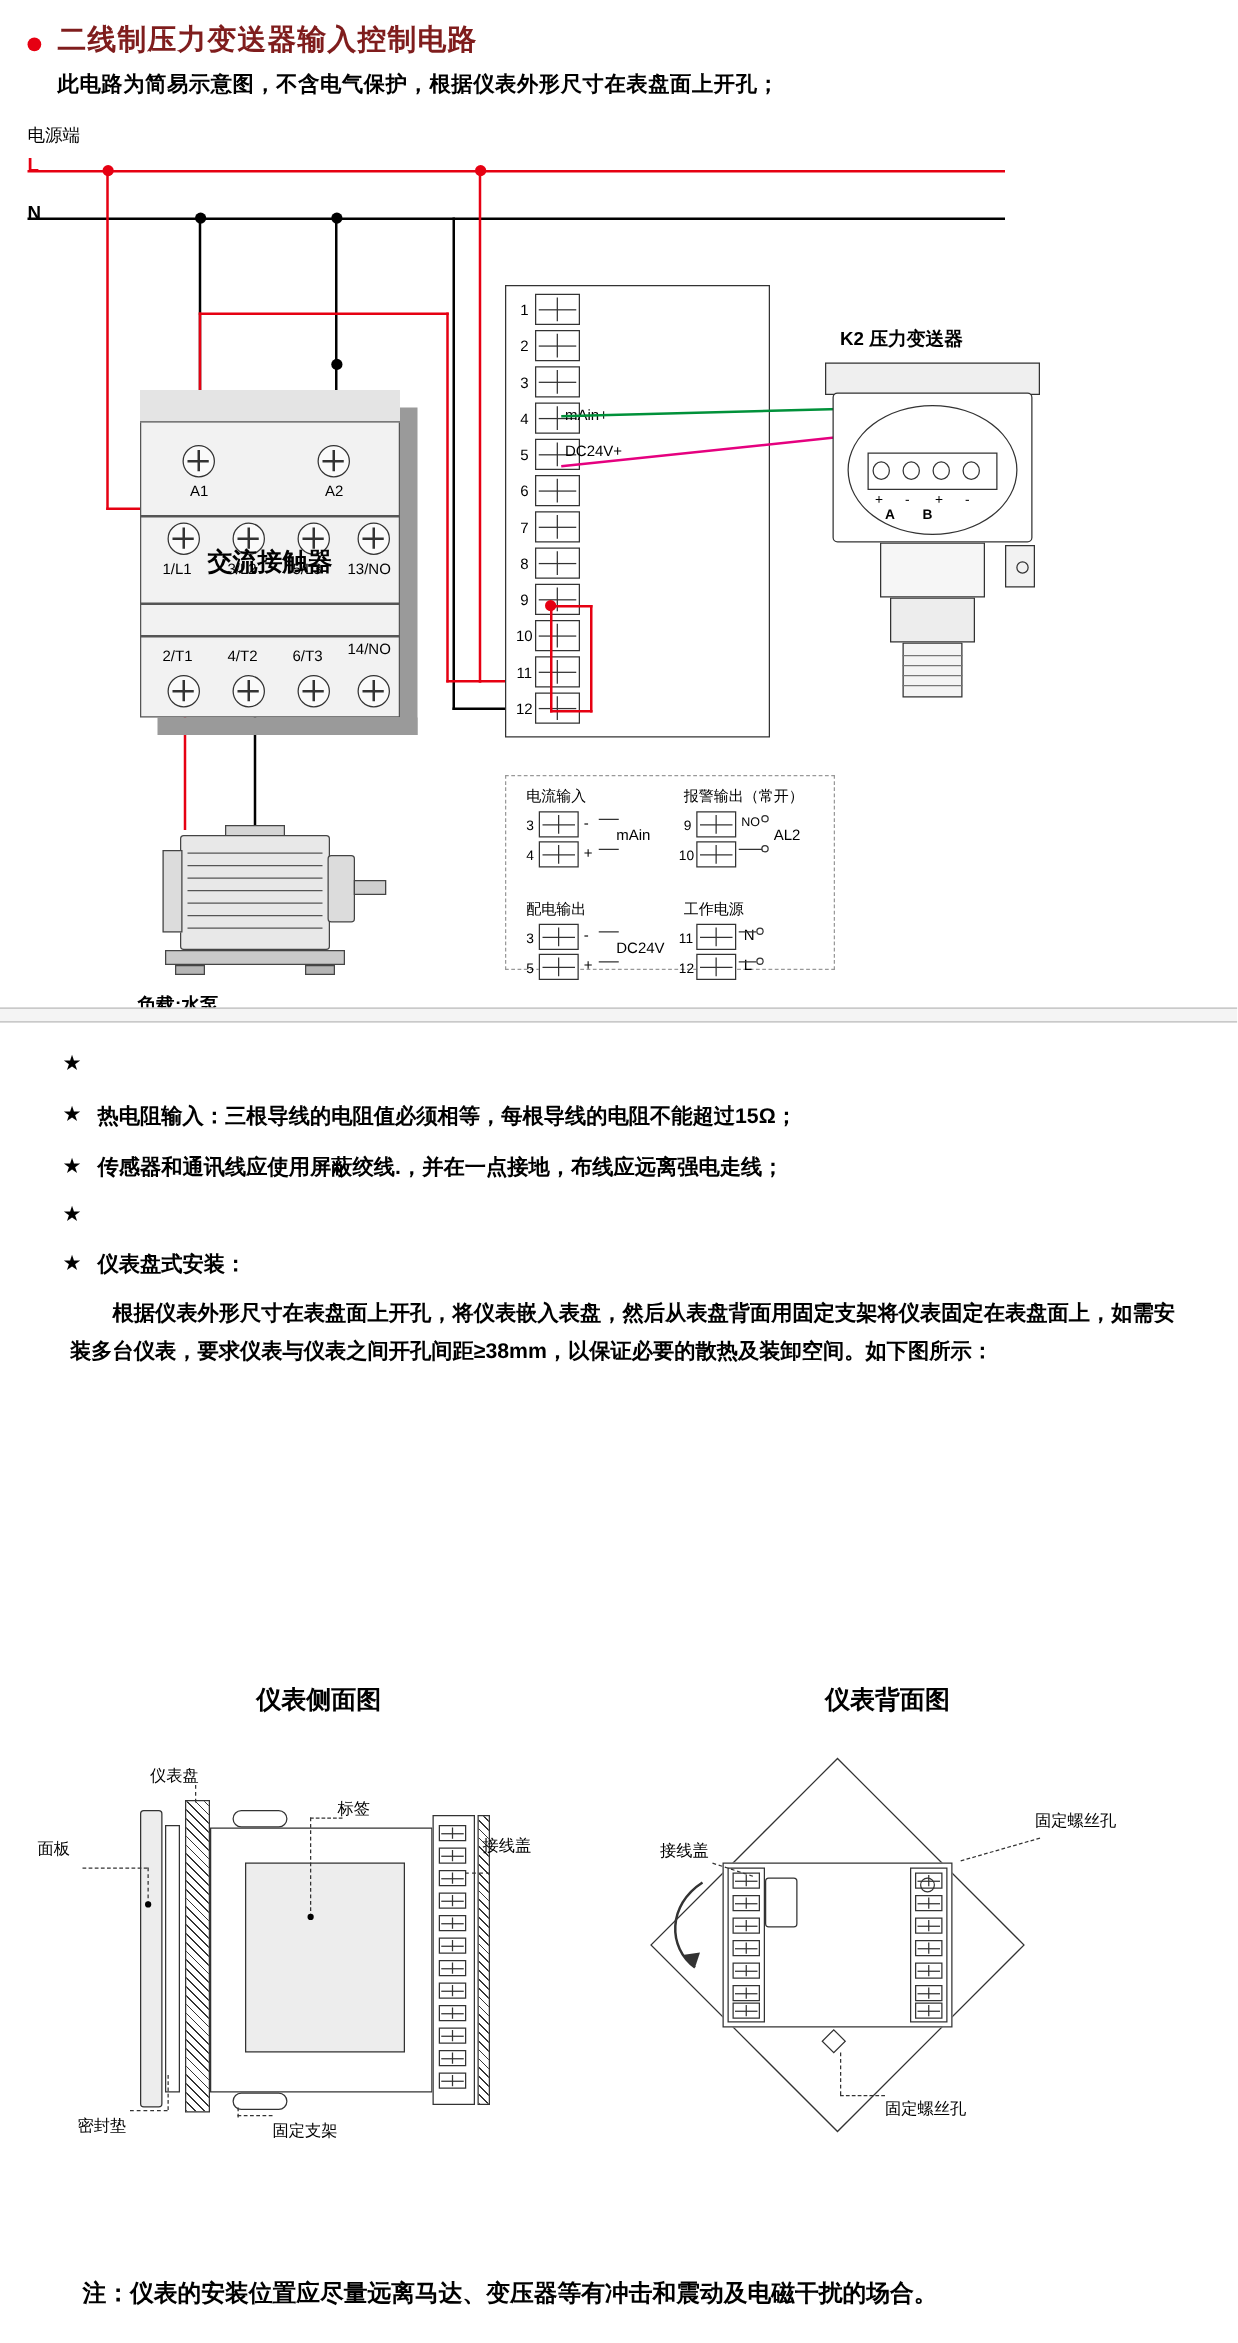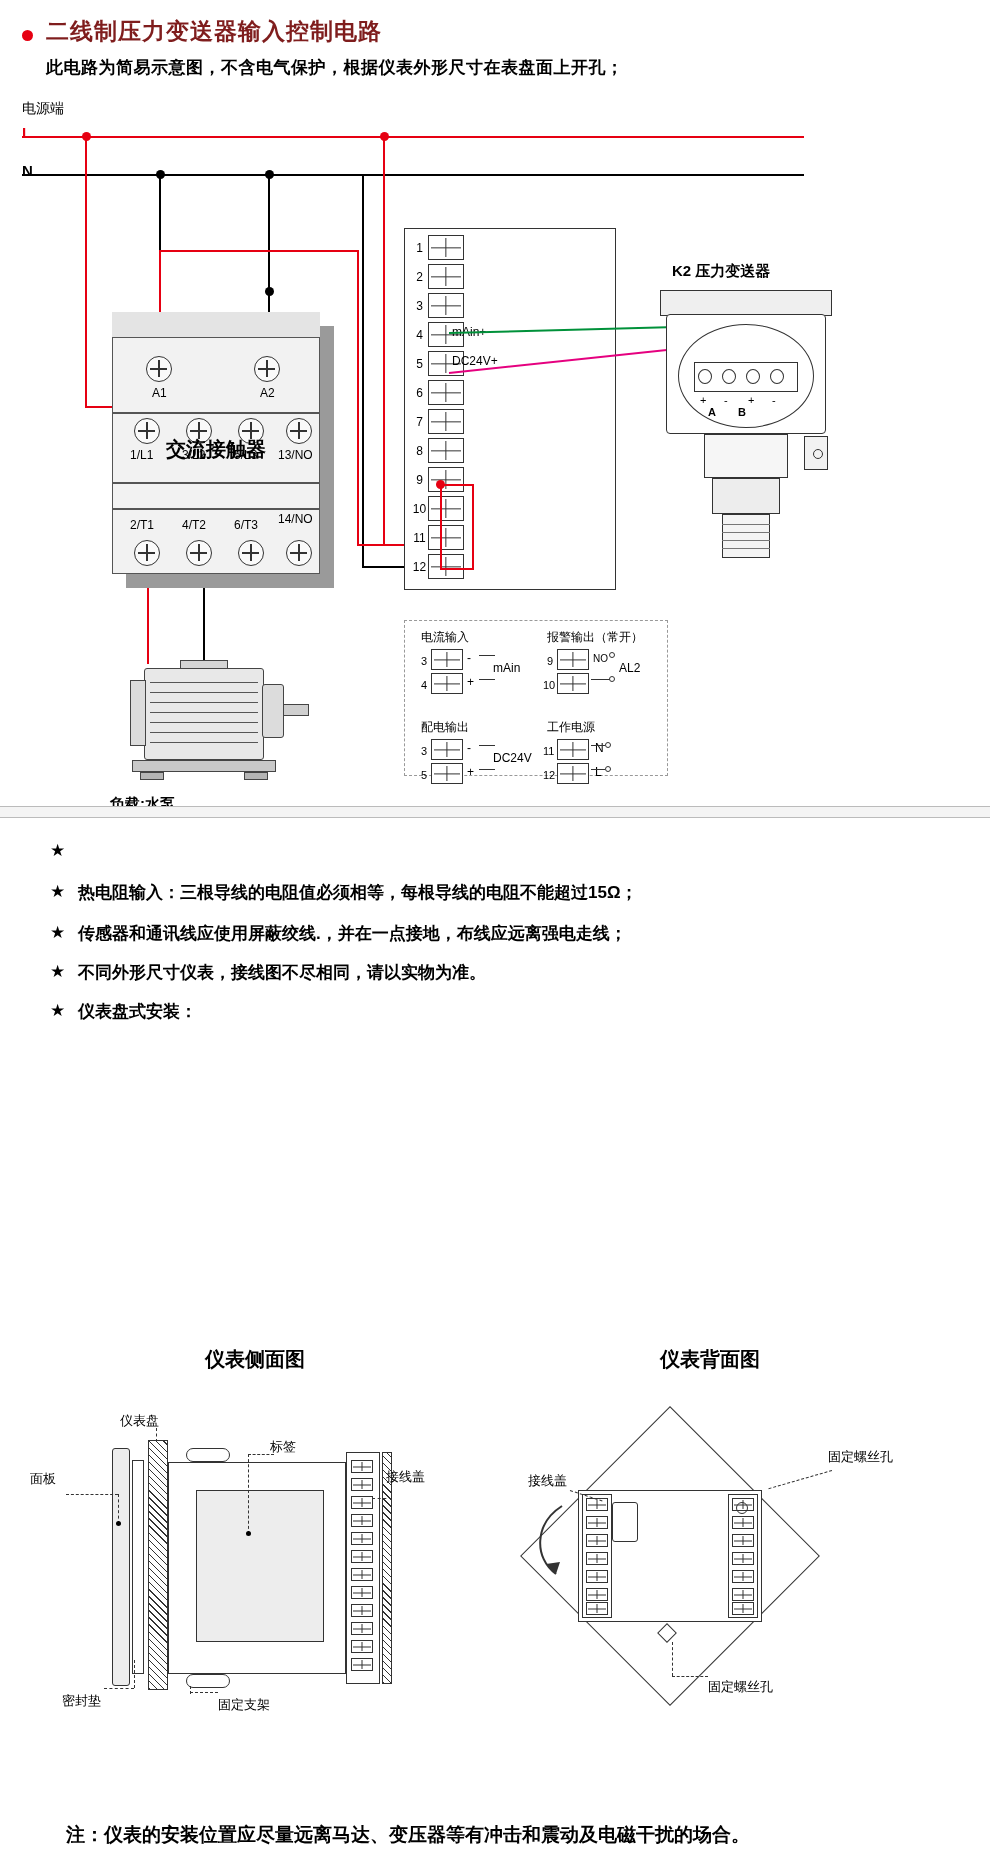--- a/index.html
+++ b/index.html
@@ -566,25 +566,25 @@
 
   <div class="star" style="left:50px; top:840px;">★</div>
 
   <div class="star" style="left:50px; top:881px;">★</div>
   <div class="note" style="left:78px; top:881px;">热电阻输入：三根导线的电阻值必须相等，每根导线的电阻不能超过15Ω；</div>
 
   <div class="star" style="left:50px; top:922px;">★</div>
   <div class="note" style="left:78px; top:922px;">传感器和通讯线应使用屏蔽绞线.，并在一点接地，布线应远离强电走线；</div>
 
   <div class="star" style="left:50px; top:961px;">★</div>
-  <div class="note" style="left:78px; top:961px;">不同外形尺寸仪表，接线图不尽相同，请以实物为准。</div>
 
   <div class="star" style="left:50px; top:1000px;">★</div>
   <div class="note" style="left:78px; top:1000px;">仪表盘式安装：</div>
 
+  <div class="para" style="top:1036px;">根据仪表外形尺寸在表盘面上开孔，将仪表嵌入表盘，然后从表盘背面用固定支架将仪表固定在表盘面上，如需安装多台仪表，要求仪表与仪表之间开孔间距≥38mm，以保证必要的散热及装卸空间。如下图所示：</div>
 
   <div class="draw-title" style="left:205px; top:1346px;">仪表侧面图</div>
   <div class="draw-title" style="left:660px; top:1346px;">仪表背面图</div>
 
   <div class="hatch" style="left:148px; top:1440px; width:20px; height:250px;"></div>
 
   <div class="box-gray" style="left:112px; top:1448px; width:18px; height:238px; border-radius:3px;"></div>
   <div class="box-ln" style="left:132px; top:1460px; width:12px; height:214px;"></div>
 
   <div class="box-ln" style="left:168px; top:1462px; width:178px; height:212px;"></div>

